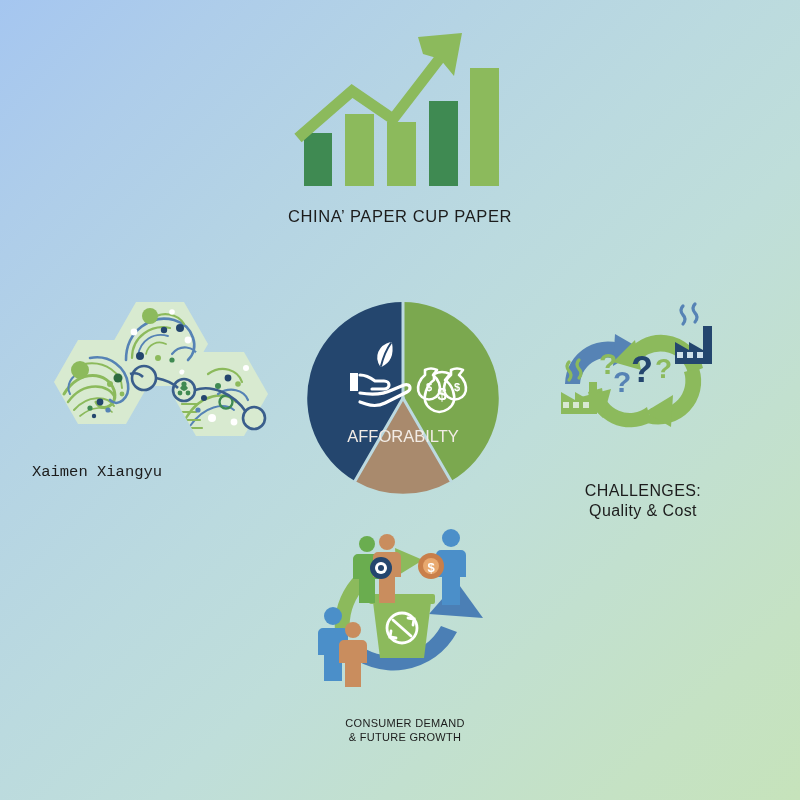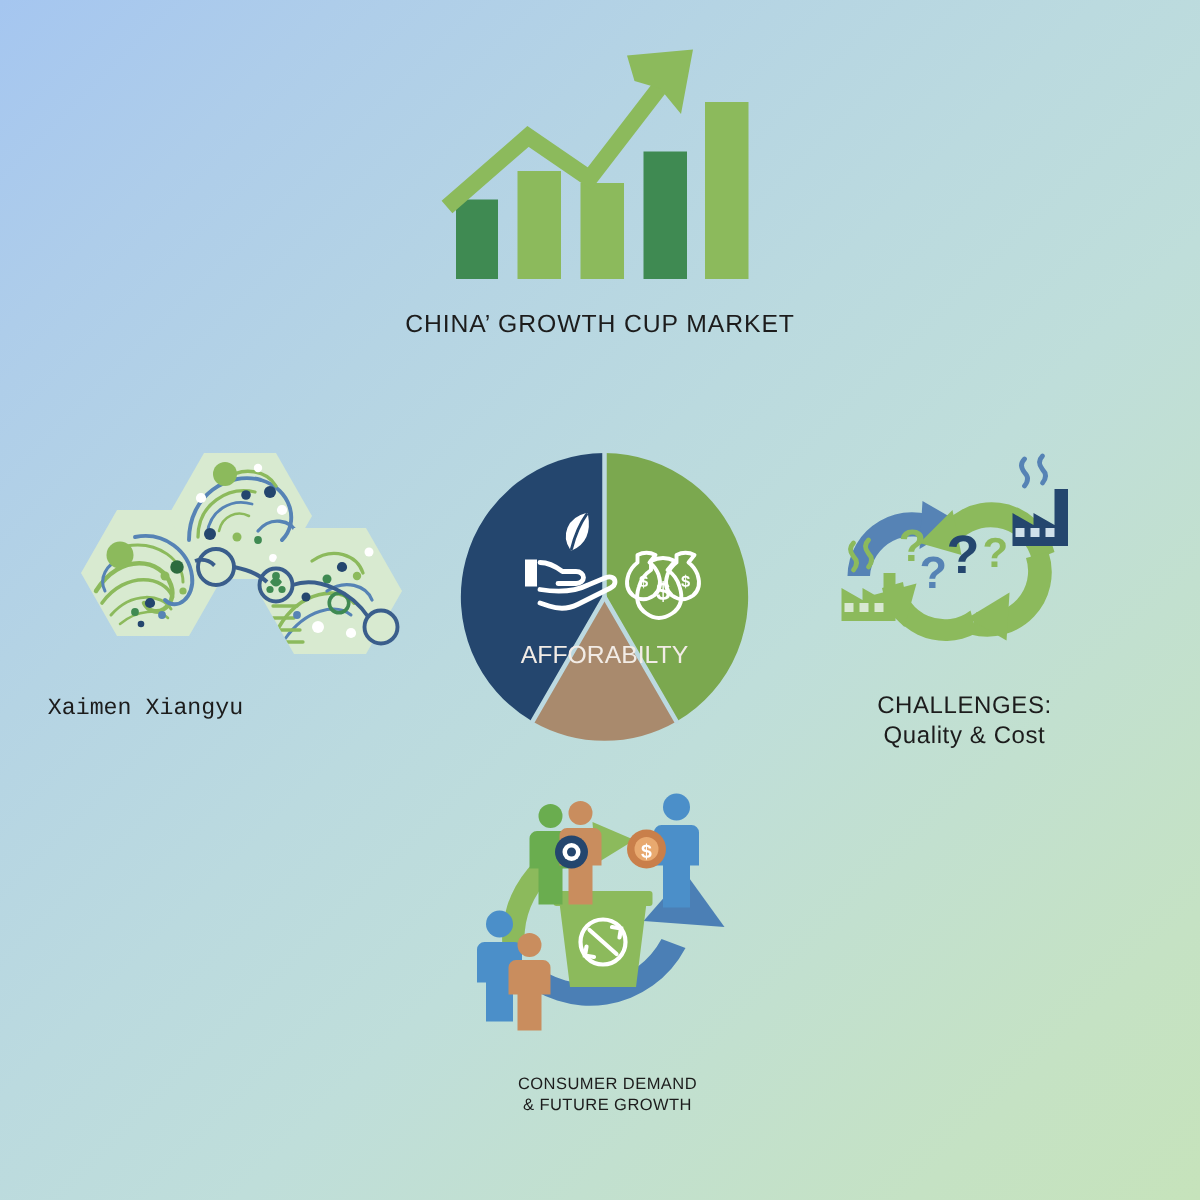--- a/index.html
+++ b/index.html
@@ -88,21 +88,21 @@
   #pie-chart { display: block; }
 
   
   #challenges-block {
     left: 538px;
     top: 296px;
     width: 210px;
   }
   #challenges-art { display: block; margin: 0 auto; }
   #challenges-caption {
-    margin-top: 0;
+    margin-top: 20px;
     font-size: 16px;
   }
 
   
   #consumer-block {
     left: 295px;
     top: 520px;
     width: 220px;
   }
   #consumer-art { display: block; margin: 0 auto; }
@@ -124,21 +124,21 @@
       <rect x="55" y="86" width="29" height="72" fill="#8cba5c"></rect>
       <rect x="97" y="94" width="29" height="64" fill="#8cba5c"></rect>
       <rect x="139" y="73" width="29" height="85" fill="#3f8a52"></rect>
       <rect x="180" y="40" width="29" height="118" fill="#8cba5c"></rect>
 
       <g>
         <path d="M8 110 L62 63 L103 91 L150 30" fill="none" stroke="#8cba5c" stroke-width="11" stroke-linejoin="miter" stroke-linecap="butt"></path>
         <path d="M128 9 L172 5 L164 48 L150 31 L133 26 Z" fill="#8cba5c"></path>
       </g>
     </svg>
-    <div class="caption" id="market-caption">CHINA’ GROWTH CUP MARKET</div>
+    <div class="caption" id="market-caption">CHINA’ PAPER CUP PAPER</div>
   </div>
 
   <div class="section" id="hex-block">
     <svg id="hex-art" width="300" height="162" viewBox="0 0 300 162">
       <defs>
         <clipPath id="clipHexA">
             <polygon points="32,84 56,42 104,42 128,84 104,126 56,126"></polygon>
           </clipPath>
         <clipPath id="clipHexB">
             <polygon points="90,46 114,4 162,4 186,46 162,88 114,88"></polygon>

